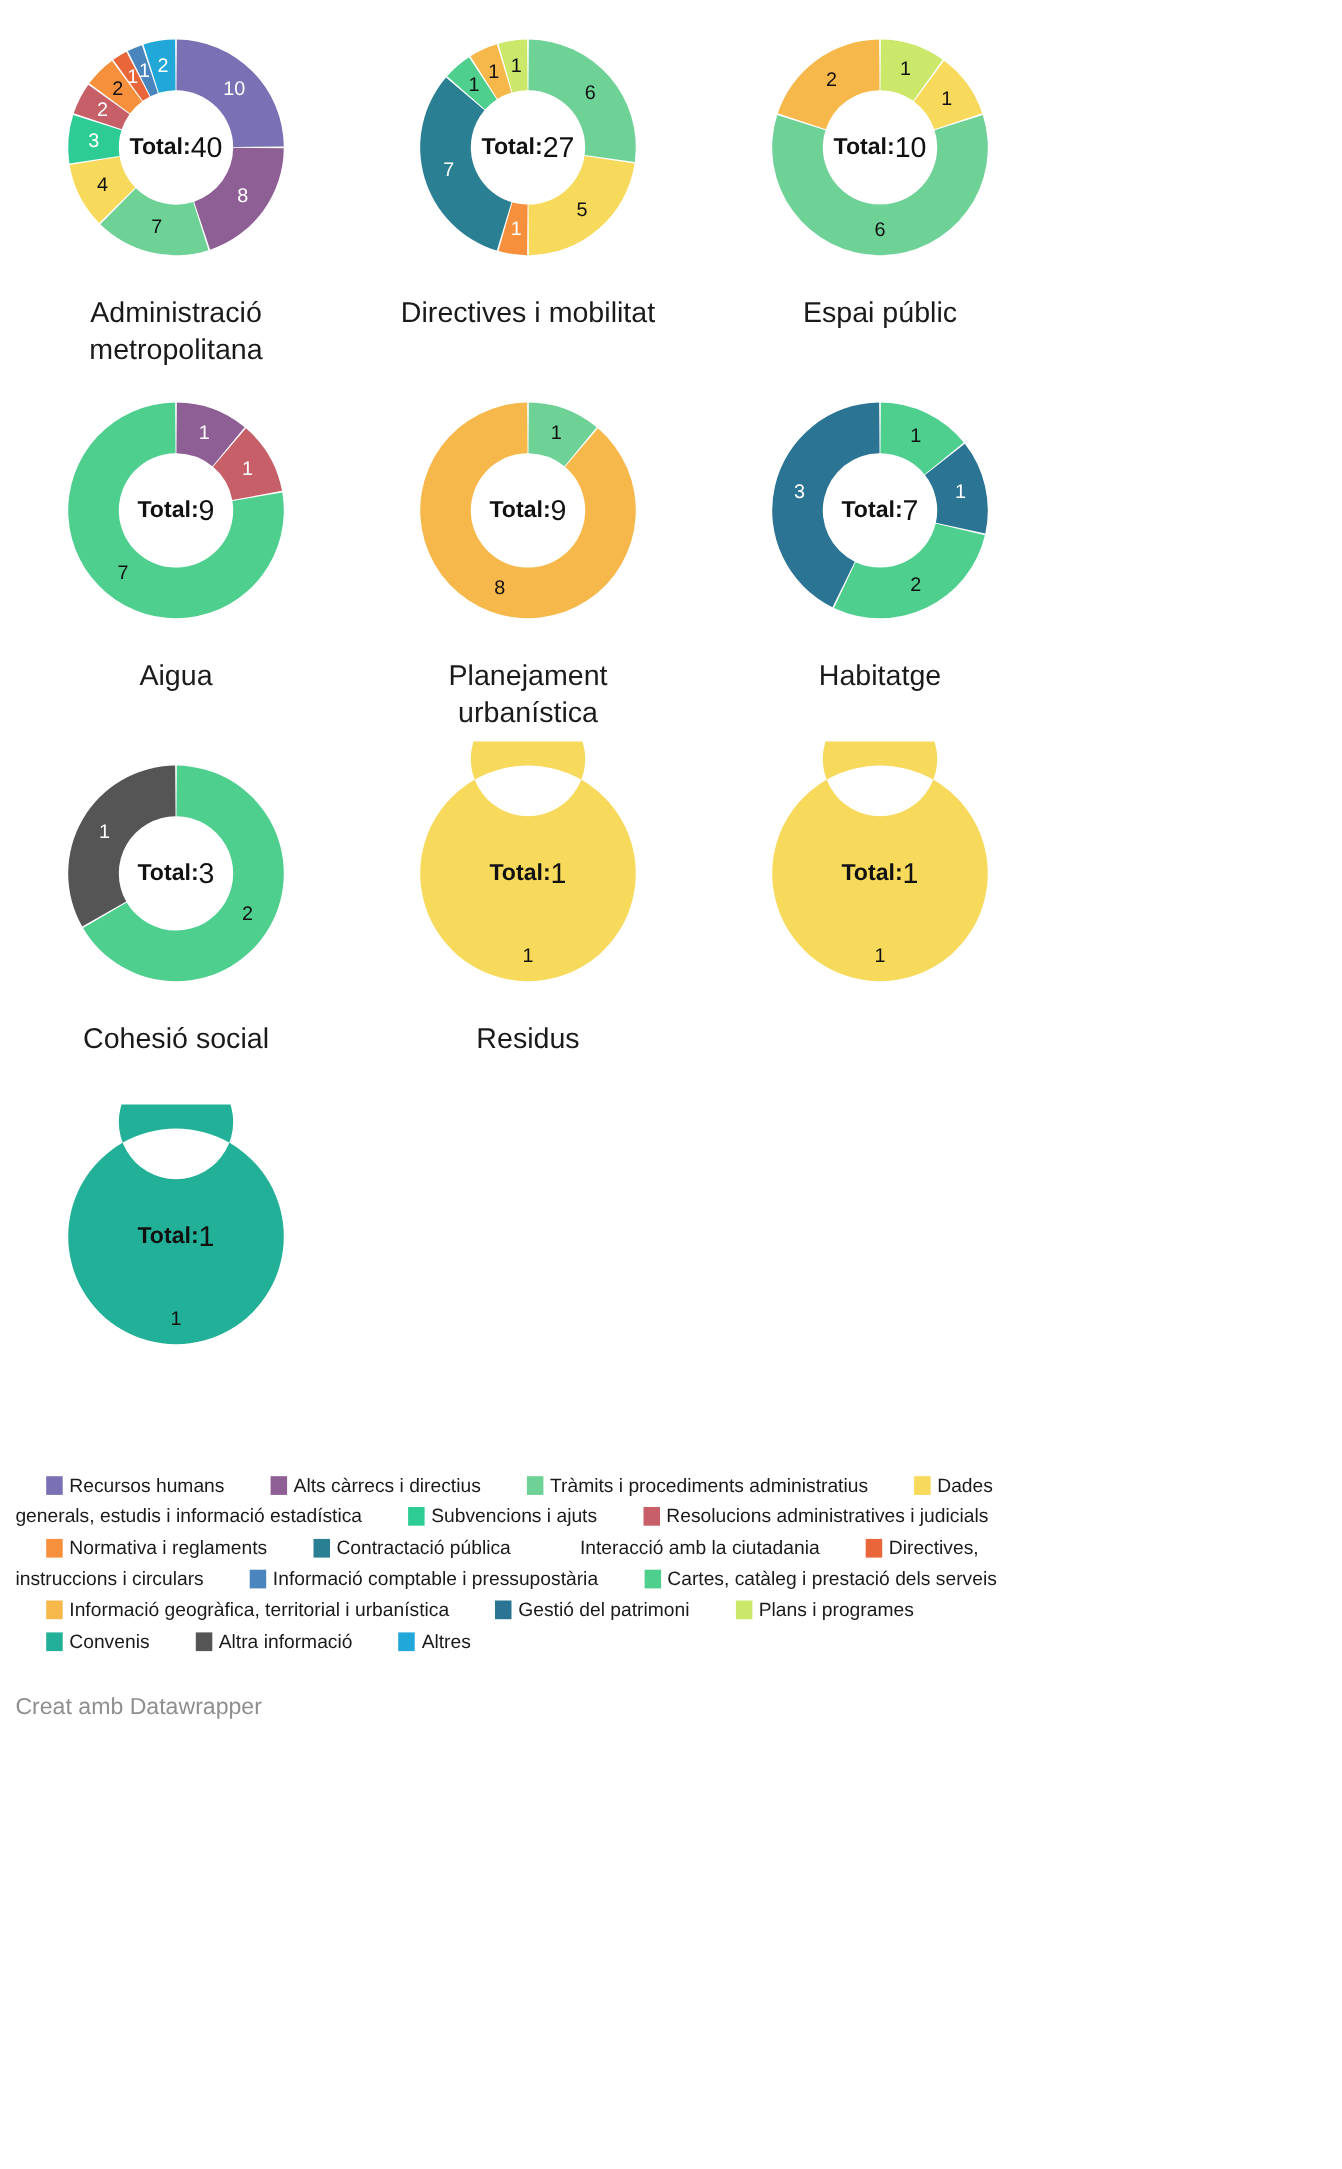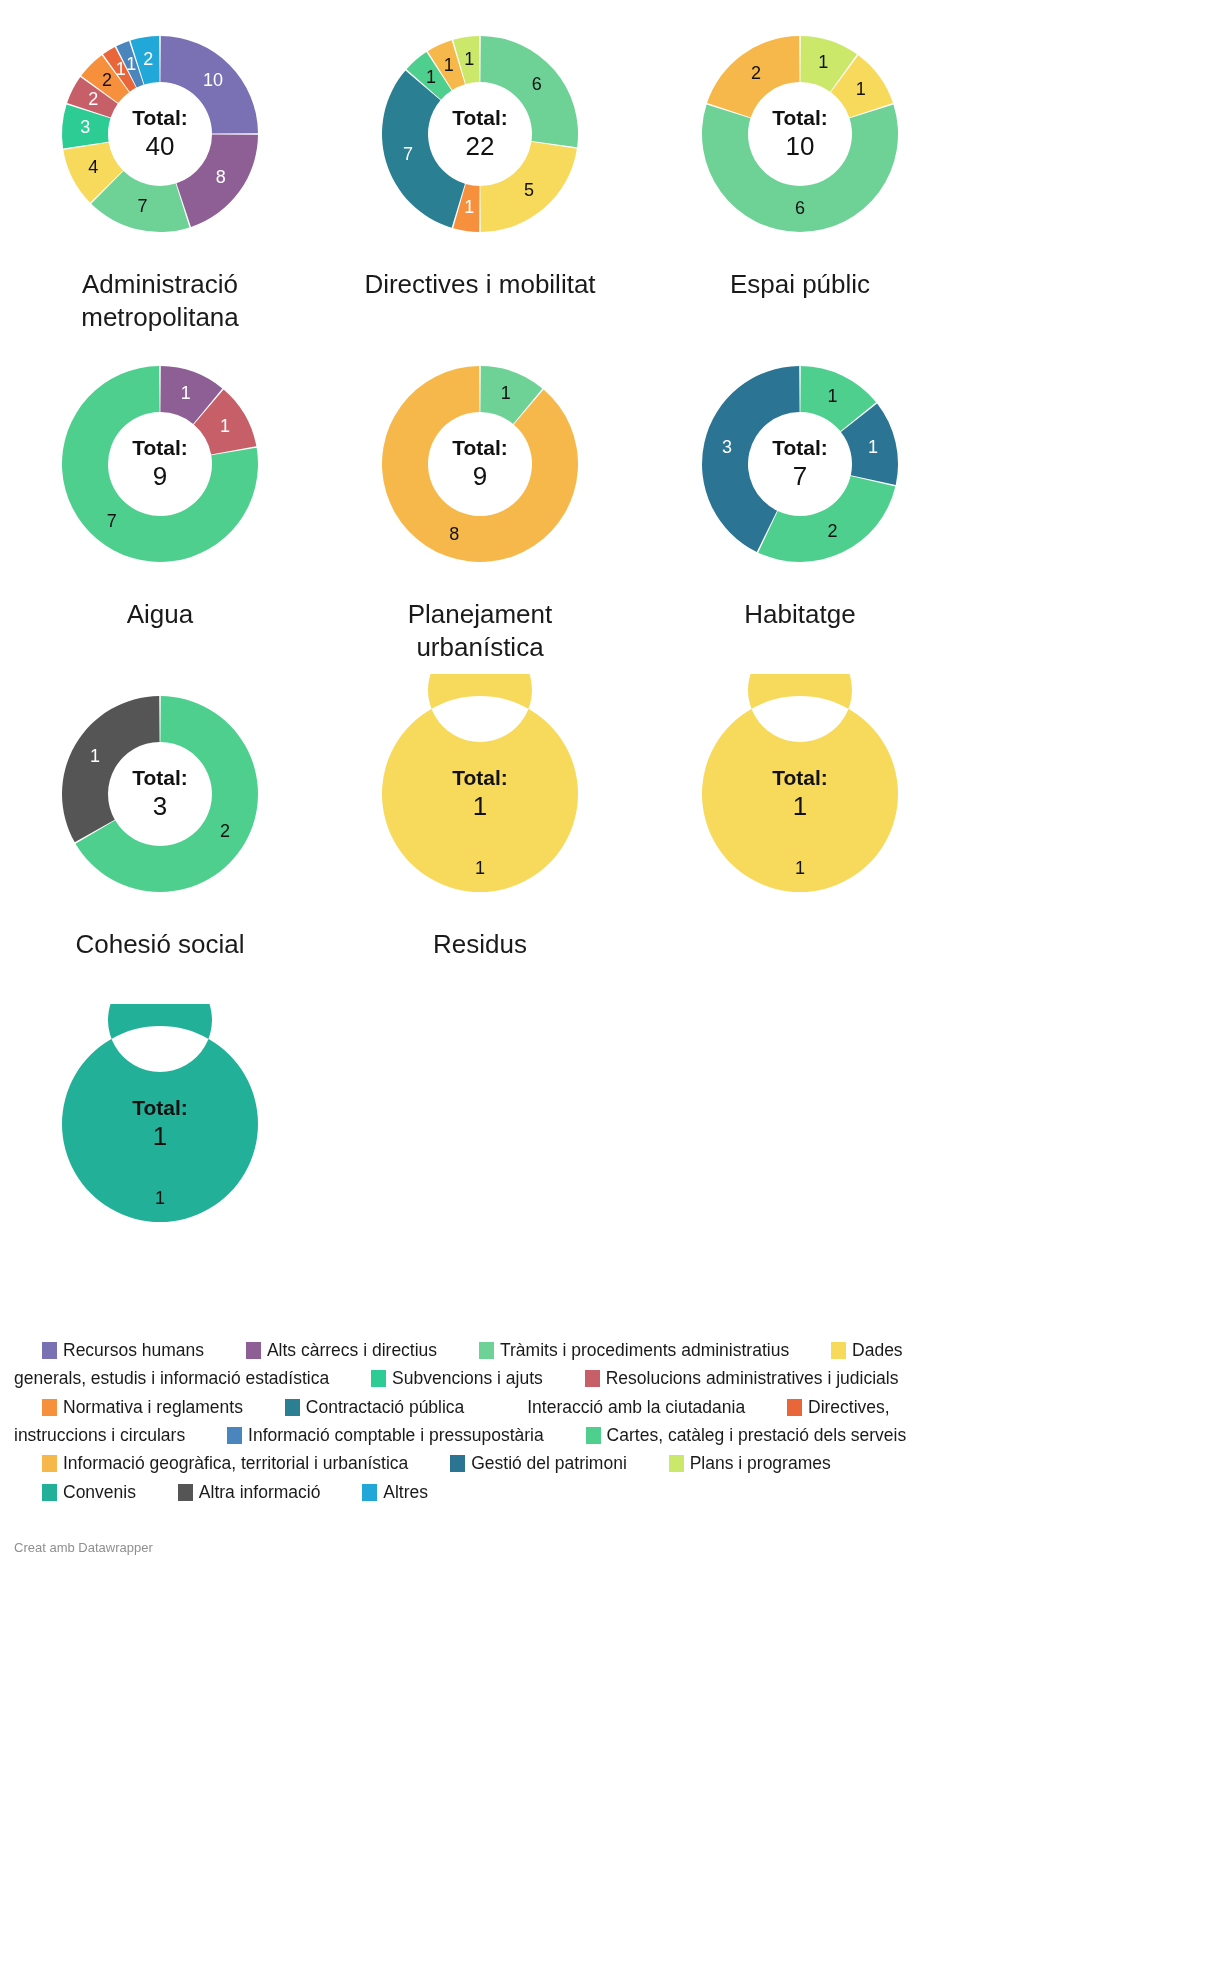--- a/index.html
+++ b/index.html
@@ -36,21 +36,21 @@
     position: relative;
     width: 240px;
     height: 240px;
   }
   .donut-wrap svg { display: block; width: 240px; height: 240px; }
 
   .center-label {
     position: absolute;
     left: 0; top: 0; right: 0; bottom: 0;
     display: flex;
-    flex-direction: column;
+    flex-direction: row;
     align-items: center;
     justify-content: center;
     pointer-events: none;
   }
   .center-total-word {
     font-size: 21px;
     font-weight: bold;
     color: #111;
     line-height: 1.15;
   }
@@ -98,21 +98,21 @@
     width: 15px;
     height: 17px;
     vertical-align: -3px;
     margin-right: 6px;
   }
   .legend-text { display: inline; }
 
   .footer {
     width: 960px;
     padding: 34px 0 0 14px;
-    font-size: 13px;
+    font-size: 21px;
     color: #8f8f8f;
   }
 </style>
 </head>
 <body>
 
 <div class="charts-grid">
     <div class="donut-cell">
       <div class="donut-wrap">
         <svg viewBox="0 0 240 240">
@@ -157,21 +157,21 @@
           <text x="48.0" y="141.6" class="slice-value" fill="#ffffff">7</text>
           <path d="M 46.44286071220216 55.24394036234517 A 98 98 0 0 1 66.37133606051736 37.975818174967245 L 91.5439742361929 76.47696474590099 A 52 52 0 0 0 80.96968119422972 85.63964182491785 Z" fill="#4ecf8e"></path>
           <text x="70.9" y="63.8" class="slice-value" fill="#111111">1</text>
           <path d="M 67.6663319468677 37.143574853216364 A 98 98 0 0 1 91.65255623412604 26.189433260742888 L 104.95849922627096 70.22296458733297 A 52 52 0 0 0 92.23111491058286 76.03536624864542 Z" fill="#f7b84b"></path>
           <text x="88.8" y="52.3" class="slice-value" fill="#111111">1</text>
           <path d="M 93.12956572688994 25.75574414334595 A 98 98 0 0 1 119.23031771290641 22.0030225508106 L 119.59159715378708 68.00160380247092 A 52 52 0 0 0 105.742218548962 69.99284383116316 Z" fill="#cbe86b"></path>
           <text x="109.3" y="46.3" class="slice-value" fill="#111111">1</text>
         </svg>
         <div class="center-label">
           <div class="center-total-word">Total:</div>
-          <div class="center-total-num">22</div>
+          <div class="center-total-num">27</div>
         </div>
       </div>
       <div class="cat-title">Directives i mobilitat</div>
     </div>
     <div class="donut-cell">
       <div class="donut-wrap">
         <svg viewBox="0 0 240 240">
           <path d="M 120.76968228709372 22.003022550810613 A 98 98 0 0 1 176.9784920633434 40.26637194892285 L 150.23348558463118 77.69236062595907 A 52 52 0 0 0 120.408402846213 68.00160380247094 Z" fill="#cbe86b"></path>
           <text x="143.2" y="49.2" class="slice-value" fill="#111111">1</text>
           <path d="M 178.2238641643998 41.17118774353173 A 98 98 0 0 1 212.96281907329944 88.98525721620456 L 169.32721012052625 103.54319770655752 A 52 52 0 0 0 150.894295270906 78.1724669659556 Z" fill="#f7d95c"></path>

